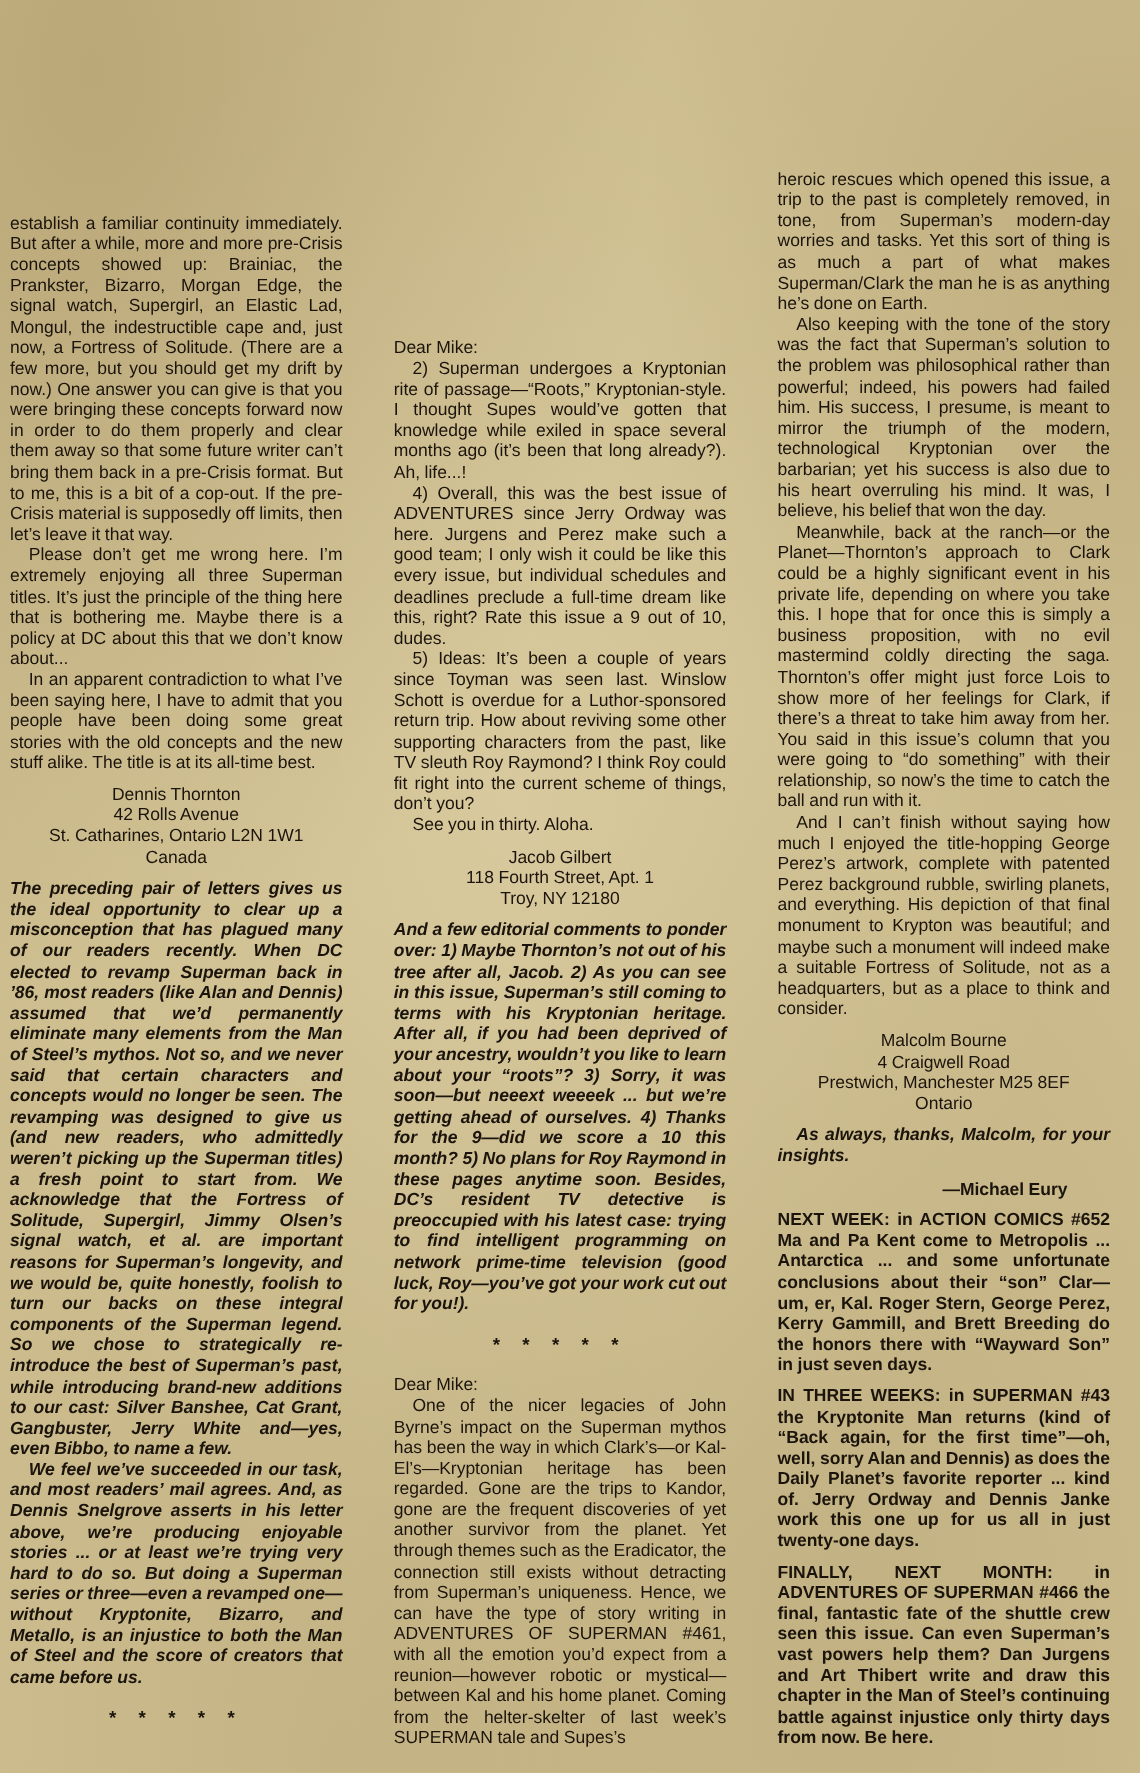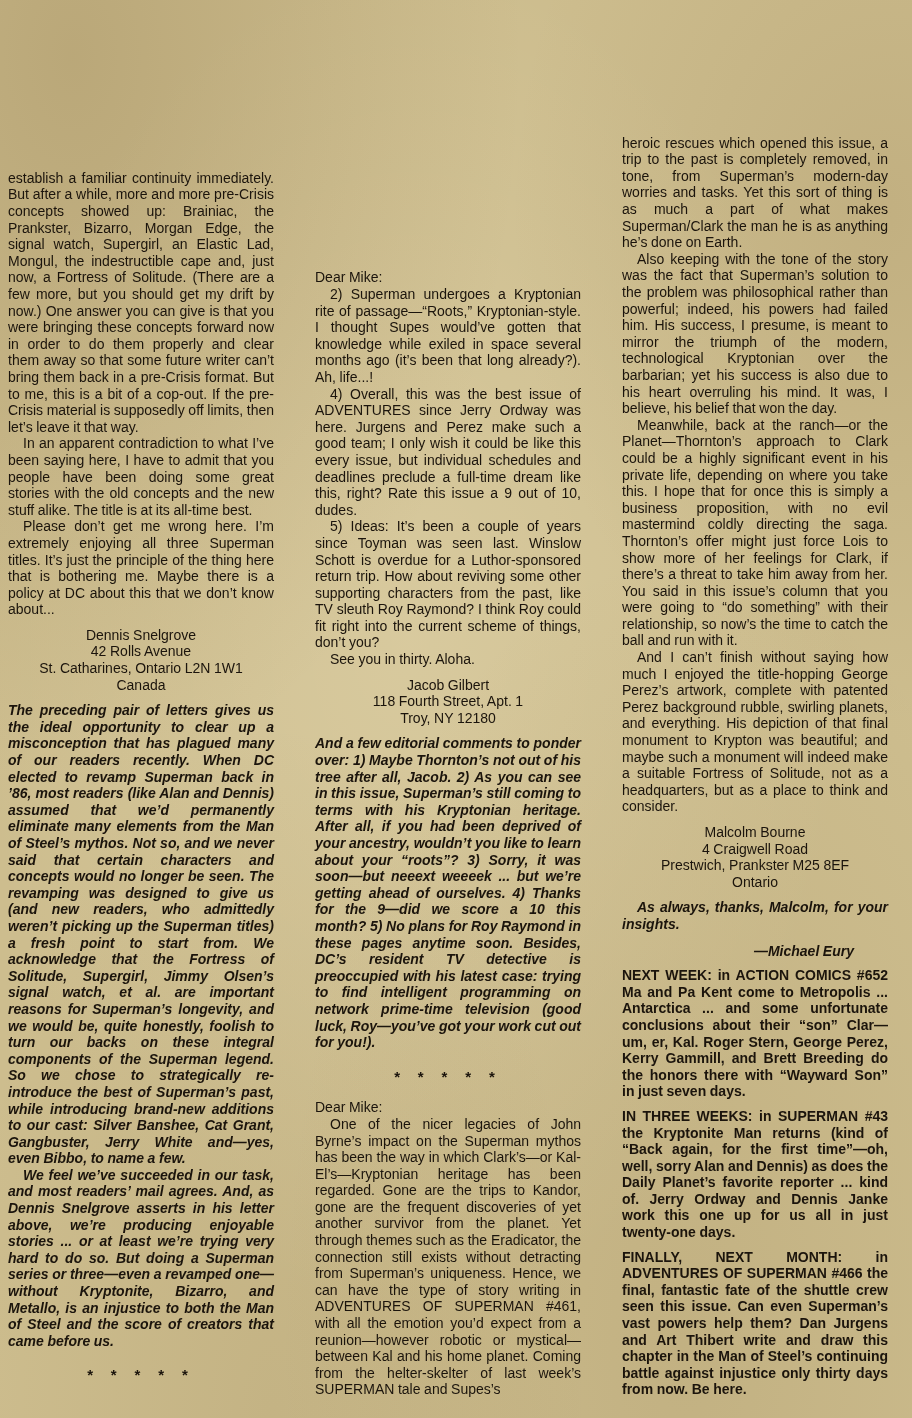--- a/index.html
+++ b/index.html
@@ -44,35 +44,34 @@
   .separator {
     text-align: center;
     margin: 18px 0 14px 0;
     font-weight: bold;
     letter-spacing: 7px;
     font-size: 15px;
   }
   .byline {
     text-align: right;
     padding-right: 34px;
-    font-style: italic;
     font-weight: bold;
     margin: 10px 0 6px 0;
   }
 </style>
 </head>
 <body>
 
 <div class="page">
   <div class="col">
       <p class="noindent">establish a familiar continuity immediately. But after a while, more and more pre-Crisis concepts showed up: Brainiac, the Prankster, Bizarro, Morgan Edge, the signal watch, Supergirl, an Elastic Lad, Mongul, the indestructible cape and, just now, a Fortress of Solitude. (There are a few more, but you should get my drift by now.) One answer you can give is that you were bringing these concepts forward now in order to do them properly and clear them away so that some future writer can’t bring them back in a pre-Crisis format. But to me, this is a bit of a cop-out. If the pre-Crisis material is supposedly off limits, then let’s leave it that way.</p>
+      <p>Please don’t get me wrong here. I’m extremely enjoying all three Superman titles. It’s just the principle of the thing here that is bothering me. Maybe there is a policy at DC about this that we don’t know about...</p>
       <p>In an apparent contradiction to what I’ve been saying here, I have to admit that you people have been doing some great stories with the old concepts and the new stuff alike. The title is at its all-time best.</p>
-      <p>Please don’t get me wrong here. I’m extremely enjoying all three Superman titles. It’s just the principle of the thing here that is bothering me. Maybe there is a policy at DC about this that we don’t know about...</p>
       <div class="address">
-        <div>Dennis Snelgrove</div>
+        <div>Dennis Thornton</div>
         <div>42 Rolls Avenue</div>
         <div>St. Catharines, Ontario L2N 1W1</div>
         <div>Canada</div>
       </div>
       <p class="italic noindent">The preceding pair of letters gives us the ideal opportunity to clear up a misconception that has plagued many of our readers recently. When DC elected to revamp Superman back in ’86, most readers (like Alan and Dennis) assumed that we’d permanently eliminate many elements from the Man of Steel’s mythos. Not so, and we never said that certain characters and concepts would no longer be seen. The revamping was designed to give us (and new readers, who admittedly weren’t picking up the Superman titles) a fresh point to start from. We acknowledge that the Fortress of Solitude, Supergirl, Jimmy Olsen’s signal watch, et al. are important reasons for Superman’s longevity, and we would be, quite honestly, foolish to turn our backs on these integral components of the Superman legend. So we chose to strategically re-introduce the best of Superman’s past, while introducing brand-new additions to our cast: Silver Banshee, Cat Grant, Gangbuster, Jerry White and—yes, even Bibbo, to name a few.</p>
       <p class="italic">We feel we’ve succeeded in our task, and most readers’ mail agrees. And, as Dennis Snelgrove asserts in his letter above, we’re producing enjoyable stories ... or at least we’re trying very hard to do so. But doing a Superman series or three—even a revamped one—without Kryptonite, Bizarro, and Metallo, is an injustice to both the Man of Steel and the score of creators that came before us.</p>
       <div class="separator">* * * * *</div>
     </div>
   <div class="col">
       <p class="noindent">Dear Mike:</p>
@@ -91,21 +90,21 @@
       <p>One of the nicer legacies of John Byrne’s impact on the Superman mythos has been the way in which Clark’s—or Kal-El’s—Kryptonian heritage has been regarded. Gone are the trips to Kandor, gone are the frequent discoveries of yet another survivor from the planet. Yet through themes such as the Eradicator, the connection still exists without detracting from Superman’s uniqueness. Hence, we can have the type of story writing in ADVENTURES OF SUPERMAN #461, with all the emotion you’d expect from a reunion—however robotic or mystical—between Kal and his home planet. Coming from the helter-skelter of last week’s SUPERMAN tale and Supes’s</p>
     </div>
   <div class="col">
       <p class="noindent">heroic rescues which opened this issue, a trip to the past is completely removed, in tone, from Superman’s modern-day worries and tasks. Yet this sort of thing is as much a part of what makes Superman/Clark the man he is as anything he’s done on Earth.</p>
       <p>Also keeping with the tone of the story was the fact that Superman’s solution to the problem was philosophical rather than powerful; indeed, his powers had failed him. His success, I presume, is meant to mirror the triumph of the modern, technological Kryptonian over the barbarian; yet his success is also due to his heart overruling his mind. It was, I believe, his belief that won the day.</p>
       <p>Meanwhile, back at the ranch—or the Planet—Thornton’s approach to Clark could be a highly significant event in his private life, depending on where you take this. I hope that for once this is simply a business proposition, with no evil mastermind coldly directing the saga. Thornton’s offer might just force Lois to show more of her feelings for Clark, if there’s a threat to take him away from her. You said in this issue’s column that you were going to “do something” with their relationship, so now’s the time to catch the ball and run with it.</p>
       <p>And I can’t finish without saying how much I enjoyed the title-hopping George Perez’s artwork, complete with patented Perez background rubble, swirling planets, and everything. His depiction of that final monument to Krypton was beautiful; and maybe such a monument will indeed make a suitable Fortress of Solitude, not as a headquarters, but as a place to think and consider.</p>
       <div class="address">
         <div>Malcolm Bourne</div>
         <div>4 Craigwell Road</div>
-        <div>Prestwich, Prankster M25 8EF</div>
+        <div>Prestwich, Manchester M25 8EF</div>
         <div>Ontario</div>
       </div>
       <p class="italic">As always, thanks, Malcolm, for your insights.</p>
       <div class="byline">—Michael Eury</div>
       <p class="bold noindent">NEXT WEEK: in ACTION COMICS #652 Ma and Pa Kent come to Metropolis ... Antarctica ... and some unfortunate conclusions about their “son” Clar—um, er, Kal. Roger Stern, George Perez, Kerry Gammill, and Brett Breeding do the honors there with “Wayward Son” in just seven days.</p>
       <p class="bold noindent">IN THREE WEEKS: in SUPERMAN #43 the Kryptonite Man returns (kind of “Back again, for the first time”—oh, well, sorry Alan and Dennis) as does the Daily Planet’s favorite reporter ... kind of. Jerry Ordway and Dennis Janke work this one up for us all in just twenty-one days.</p>
       <p class="bold noindent">FINALLY, NEXT MONTH: in ADVENTURES OF SUPERMAN #466 the final, fantastic fate of the shuttle crew seen this issue. Can even Superman’s vast powers help them? Dan Jurgens and Art Thibert write and draw this chapter in the Man of Steel’s continuing battle against injustice only thirty days from now. Be here.</p>
     </div>
 </div>
 

